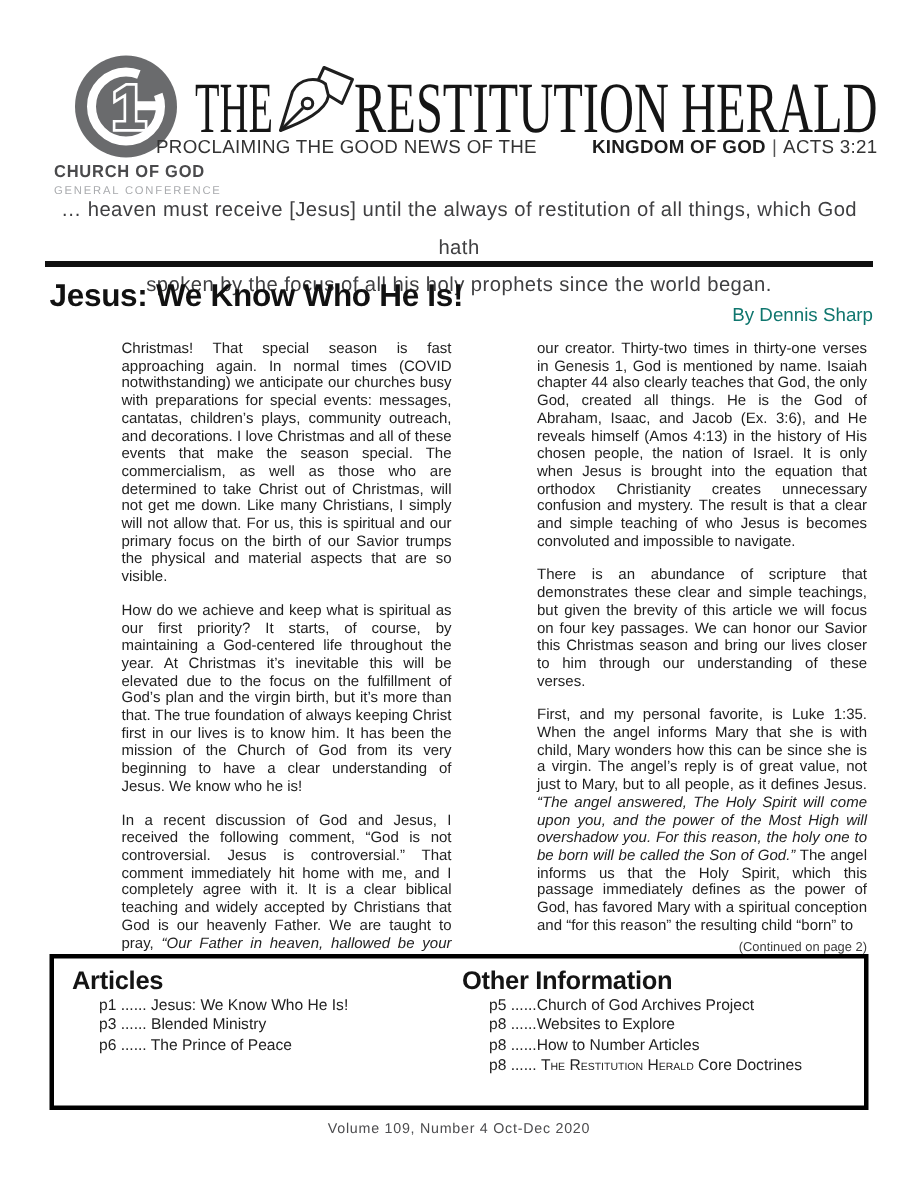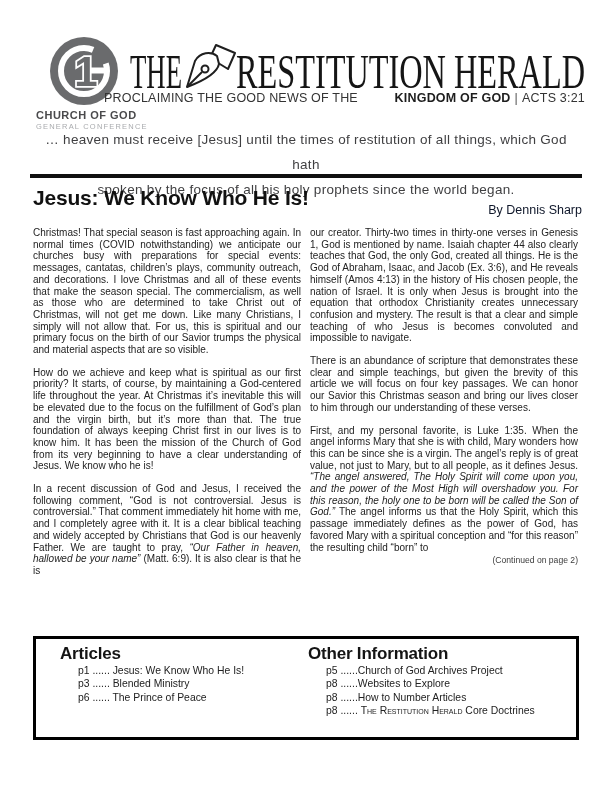--- a/index.html
+++ b/index.html
@@ -51,39 +51,39 @@
     background: #101010;
   }
 
   
   .article-title {
     position: absolute; left: 33px; top: 186px;
     font-size: 21px; font-weight: bold; letter-spacing: -0.2px; color: #111;
   }
   .byline {
     position: absolute; right: 30px; top: 203px;
-    font-size: 12.5px; color: #0f172a;
+    font-size: 12.5px; color: #0f766e;
   }
 
   .col { position: absolute; top: 227px; width: 268px; font-size: 10px;
          line-height: 11.7px; text-align: justify; color: #222; }
   .col-left  { left: 33px; }
   .col-right { left: 310px; }
-  .col p { margin-bottom: 11px; }
+  .col p { margin-bottom: 11px; margin-left: 48px; }
   .col .it { font-style: italic; }
   .continued { display: block; text-align: right; 
                font-size: 8.6px; color: #3c3c3c; margin-top: 2px; }
 
   
   .toc-box {
     position: absolute; left: 33px; top: 636px; width: 546px; height: 104px;
     border: 3px solid #000; background: #fff;
   }
   .toc-col { position: absolute; top: 5px; }
-  .toc-col.articles { left: 12px; width: 250px; margin-left: 12px; }
+  .toc-col.articles { left: 12px; width: 250px; }
   .toc-col.other { left: 272px; width: 264px; }
   .toc-heading { font-size: 17px; font-weight: bold; letter-spacing: -0.2px; color: #141414; }
   .toc-item { font-size: 10.4px; line-height: 13.3px; color: #222; white-space: nowrap; padding-left: 18px; }
   .toc-item .sc { font-variant: small-caps; }
 
   
   .footer-line {
     position: absolute; left: 30px; top: 747px; width: 552px;
     text-align: center; font-size: 9.5px; letter-spacing: 0.5px; color: #4d4d4f;
   }
@@ -113,21 +113,21 @@
       <line x1="1" y1="43" x2="16" y2="28"></line>
     </g>
     <text class="masthead-text" x="106" y="46" font-size="48" textLength="349" lengthAdjust="spacingAndGlyphs">RESTITUTION HERALD</text>
   </svg>
 
   <div class="tagline">
     <span>PROCLAIMING THE GOOD NEWS OF THE </span><b>KINGDOM OF GOD</b><span class="sep">|</span><span>ACTS 3:21</span>
   </div>
 
   <div class="verse">
-    <div>… heaven must receive [Jesus] until the times of restitution of all things, which God hath</div>
+    <div>… heaven must receive [Jesus] until the always of restitution of all things, which God hath</div>
     <div>spoken by the focus of all his holy prophets since the world began.</div>
   </div>
 
   <div class="head-rule"></div>
 
   <div class="article-title">Jesus: We Know Who He Is!</div>
   <div class="byline">By Dennis Sharp</div>
 
   <div class="col col-left">
     <p>Christmas! That special season is fast approaching again. In normal times (COVID notwithstanding) we anticipate our churches busy with preparations for special events: messages, cantatas, children’s plays, community outreach, and decorations. I love Christmas and all of these events that make the season special. The commercialism, as well as those who are determined to take Christ out of Christmas, will not get me down. Like many Christians, I simply will not allow that. For us, this is spiritual and our primary focus on the birth of our Savior trumps the physical and material aspects that are so visible.</p>
@@ -150,14 +150,15 @@
     </div>
     <div class="toc-col other">
       <div class="toc-heading">Other Information</div>
       <div class="toc-item"><span>p5</span><span> ......</span><span>Church of God Archives Project</span></div>
       <div class="toc-item"><span>p8</span><span> ......</span><span>Websites to Explore</span></div>
       <div class="toc-item"><span>p8</span><span> ......</span><span>How to Number Articles</span></div>
       <div class="toc-item"><span>p8</span><span> ...... </span><span class="sc">The Restitution Herald</span><span> Core Doctrines</span></div>
     </div>
   </div>
 
+  <div class="footer-line">Volume 109, Number 4 Oct-Dec 2020</div>
 
 </div>
 
 </body></html>

